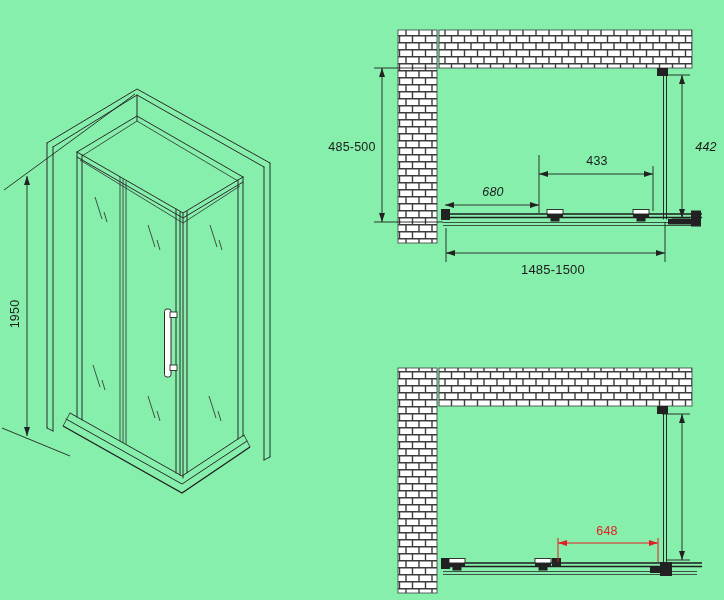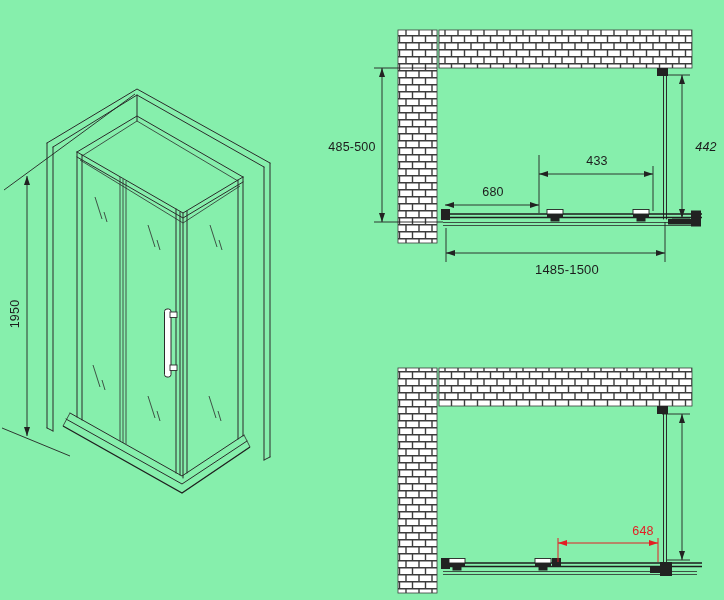--- a/index.html
+++ b/index.html
@@ -10,21 +10,21 @@
   .lnthin{stroke:#2b2b2b;stroke-width:.8;fill:none;}
   .lnthick{stroke:#1e1e1e;stroke-width:1.3;fill:none;}
   .dim{stroke:#222222;stroke-width:.9;fill:none;}
   .dimr{stroke:#e31e24;stroke-width:1;fill:none;}
   .solid{fill:#222222;stroke:none;}
   .brickrect{fill:url(#brick);stroke:#3c3c3c;stroke-width:.8;}
   .dim-label{position:absolute;font-size:12.5px;color:#1c1c1c;white-space:nowrap;
              transform:translate(-50%,-50%);letter-spacing:.2px;}
   .dim-label.big{font-size:13px;}
   .dim-label.rot{transform:translate(-50%,-50%) rotate(-90deg);}
-  .dim-label.red{color:#e31e24;margin-left:36px;}
+  .dim-label.red{color:#e31e24;}
 </style>
 </head>
 <body>
 
 <div class="canvas">
 
   <svg width="724" height="600" viewBox="0 0 724 600">
     <defs>
       <pattern id="brick" width="13" height="14" patternUnits="userSpaceOnUse">
         <rect width="13" height="14" fill="#ffffff"></rect>
@@ -181,19 +181,19 @@
   </svg>
 
   <div class="dim-label rot" style="left:15px;top:314px;">1950</div>
 
   <div class="dim-label" style="left:352px;top:147px;">485-500</div>
 
   <div class="dim-label" style="left:706px;top:147px;font-style:italic;">442</div>
 
   <div class="dim-label" style="left:597px;top:161px;">433</div>
 
-  <div class="dim-label" style="left:493px;top:192px;">680</div>
+  <div class="dim-label" style="left:493px;top:192px;font-style:italic;">680</div>
 
-  <div class="dim-label big" style="left:553px;top:269px;margin-left:14px;">1485-1500</div>
+  <div class="dim-label big" style="left:553px;top:269px;">1485-1500</div>
 
   <div class="dim-label red" style="left:607px;top:531px;">648</div>
 
 </div>
 
 </body></html>

